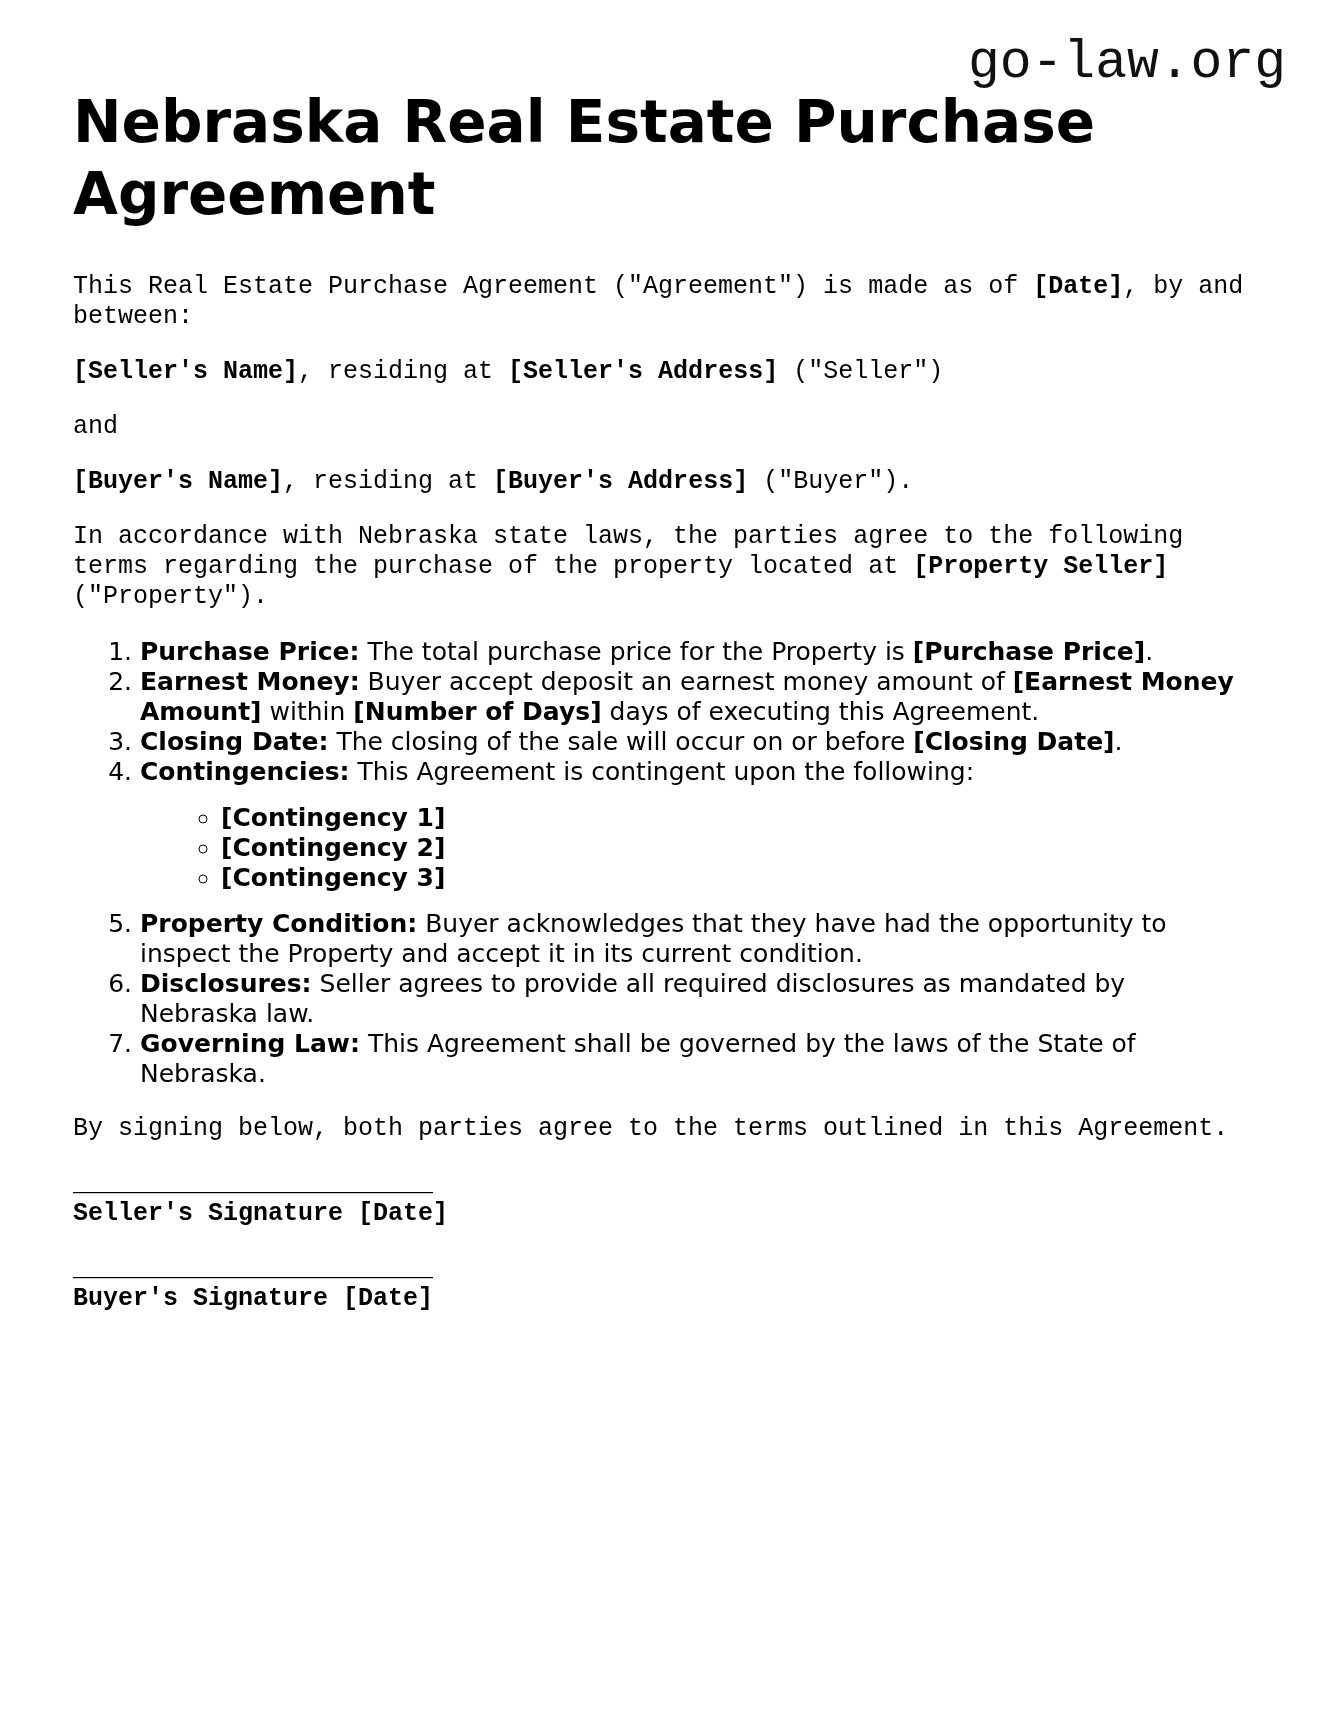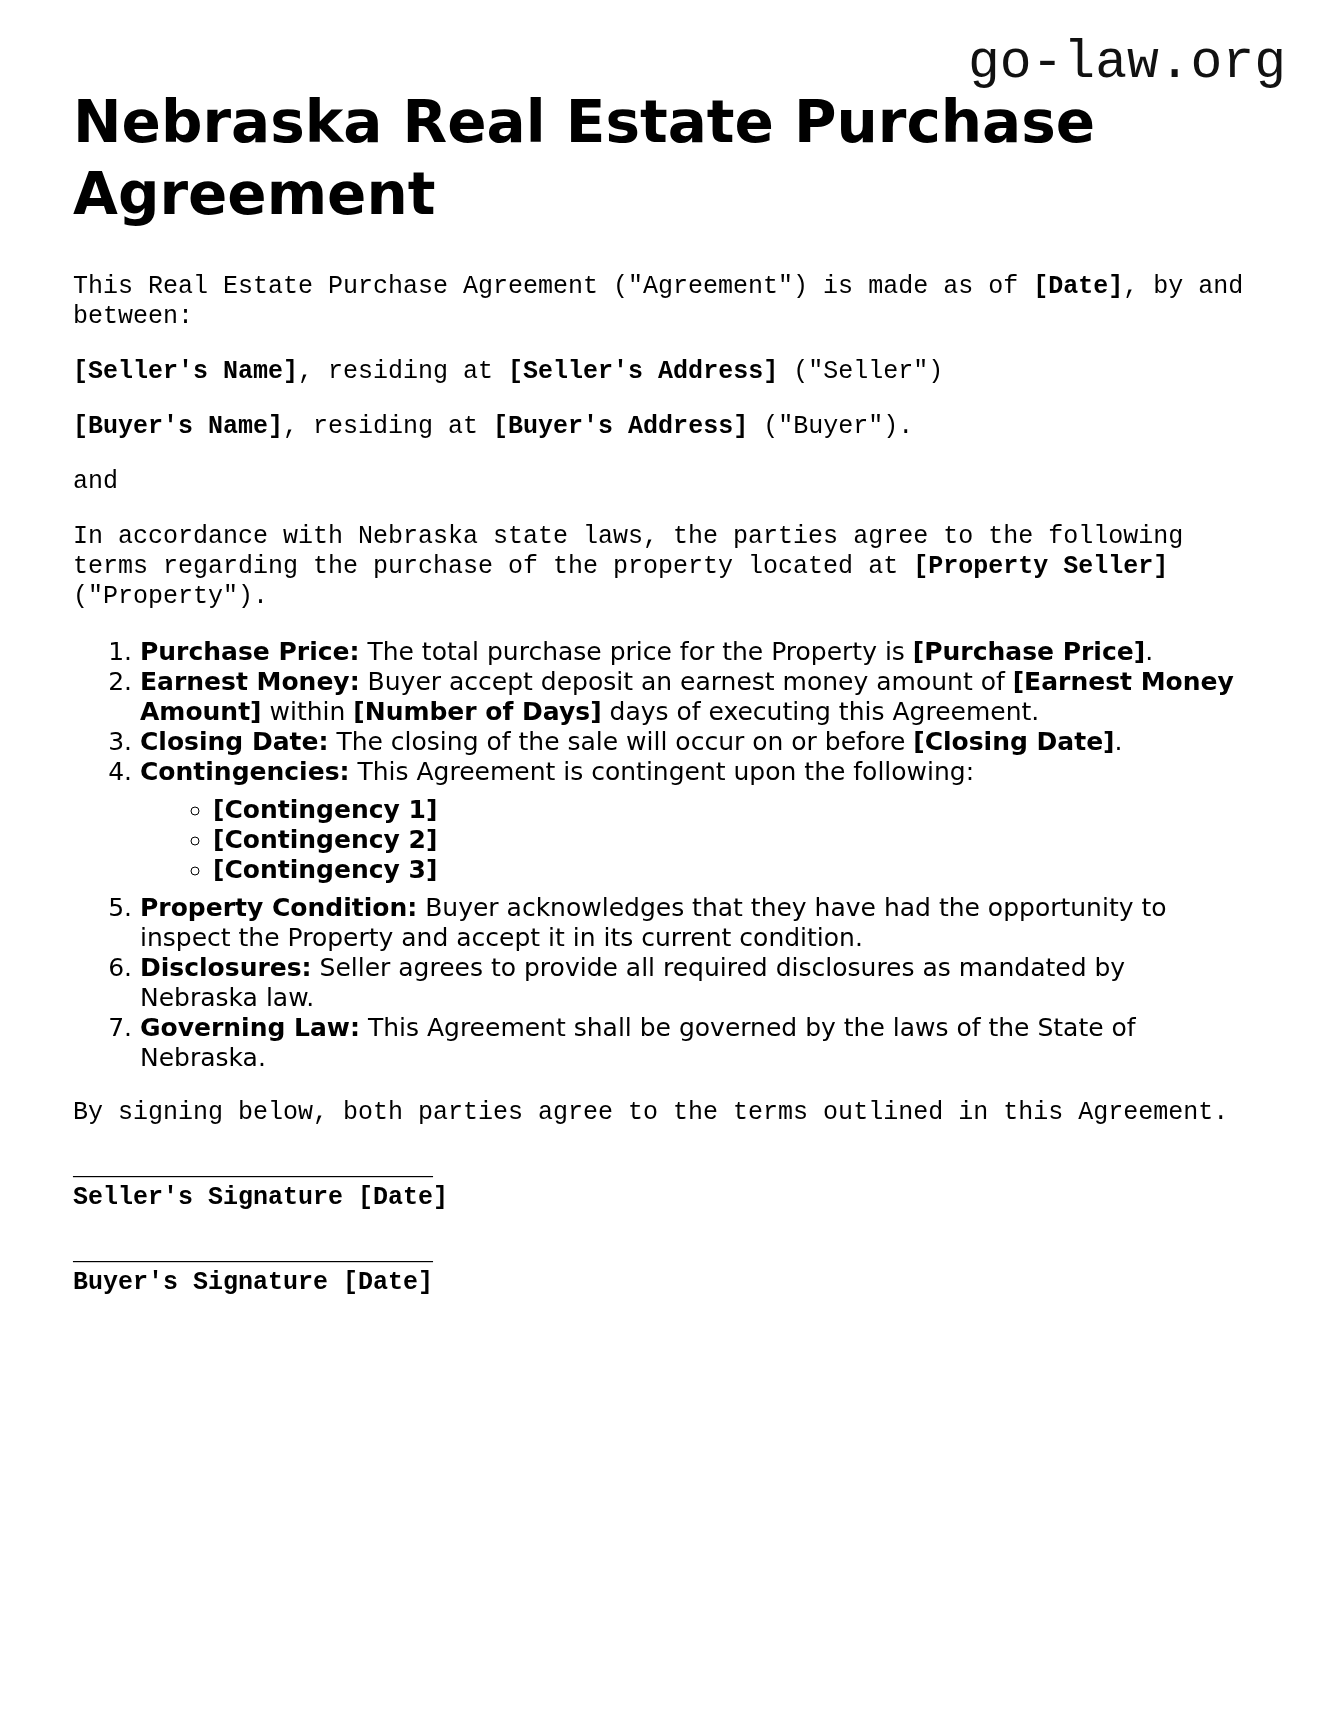--- a/index.html
+++ b/index.html
@@ -37,21 +37,21 @@
     margin: 0 0 42px 0;
     letter-spacing: 0;
   }
   p { margin: 25px 0; font-family: Liberation Mono, monospace; }
   ol.terms {
     margin: 25px 0;
     padding: 0 0 0 67px;
   }
   ol.terms > li { margin: 0; }
   ul.contingencies {
-    margin: 8px;
+    margin: 16px;
     padding: 0 0 0 65px;
     list-style-type: circle;
   }
   ul.contingencies > li { font-weight: bold; }
   b, strong { font-weight: bold; }
   .sig { margin: 25px 0; }
   .sigline { letter-spacing: 0; }
   .sig b { display: inline-block; }
 </style>
 </head>
@@ -62,23 +62,23 @@
   <div class="brand">go-law.org</div>
 
   <div class="content">
 
     <h1 class="doc-title">Nebraska Real Estate Purchase Agreement</h1>
 
     <p><span>This Real Estate Purchase Agreement ("Agreement") is made as of </span><b>[Date]</b><span>, by and between:</span></p>
 
     <p><b>[Seller's Name]</b><span>, residing at </span><b>[Seller's Address]</b><span> ("Seller")</span></p>
 
+    <p>and</p>
+
     <p><b>[Buyer's Name]</b><span>, residing at </span><b>[Buyer's Address]</b><span> ("Buyer").</span></p>
-
-    <p>and</p>
 
     <p><span>In accordance with Nebraska state laws, the parties agree to the following terms regarding the purchase of the property located at </span><b>[Property Seller]</b><span> ("Property").</span></p>
 
     <ol class="terms">
       <li><b>Purchase Price:</b><span> The total purchase price for the Property is </span><b>[Purchase Price]</b><span>.</span></li>
       <li><b>Earnest Money:</b><span> Buyer accept deposit an earnest money amount of </span><b>[Earnest Money Amount]</b><span> within </span><b>[Number of Days]</b><span> days of executing this Agreement.</span></li>
       <li><b>Closing Date:</b><span> The closing of the sale will occur on or before </span><b>[Closing Date]</b><span>.</span></li>
       <li>
         <span><b>Contingencies:</b><span> This Agreement is contingent upon the following:</span></span>
         <ul class="contingencies">

